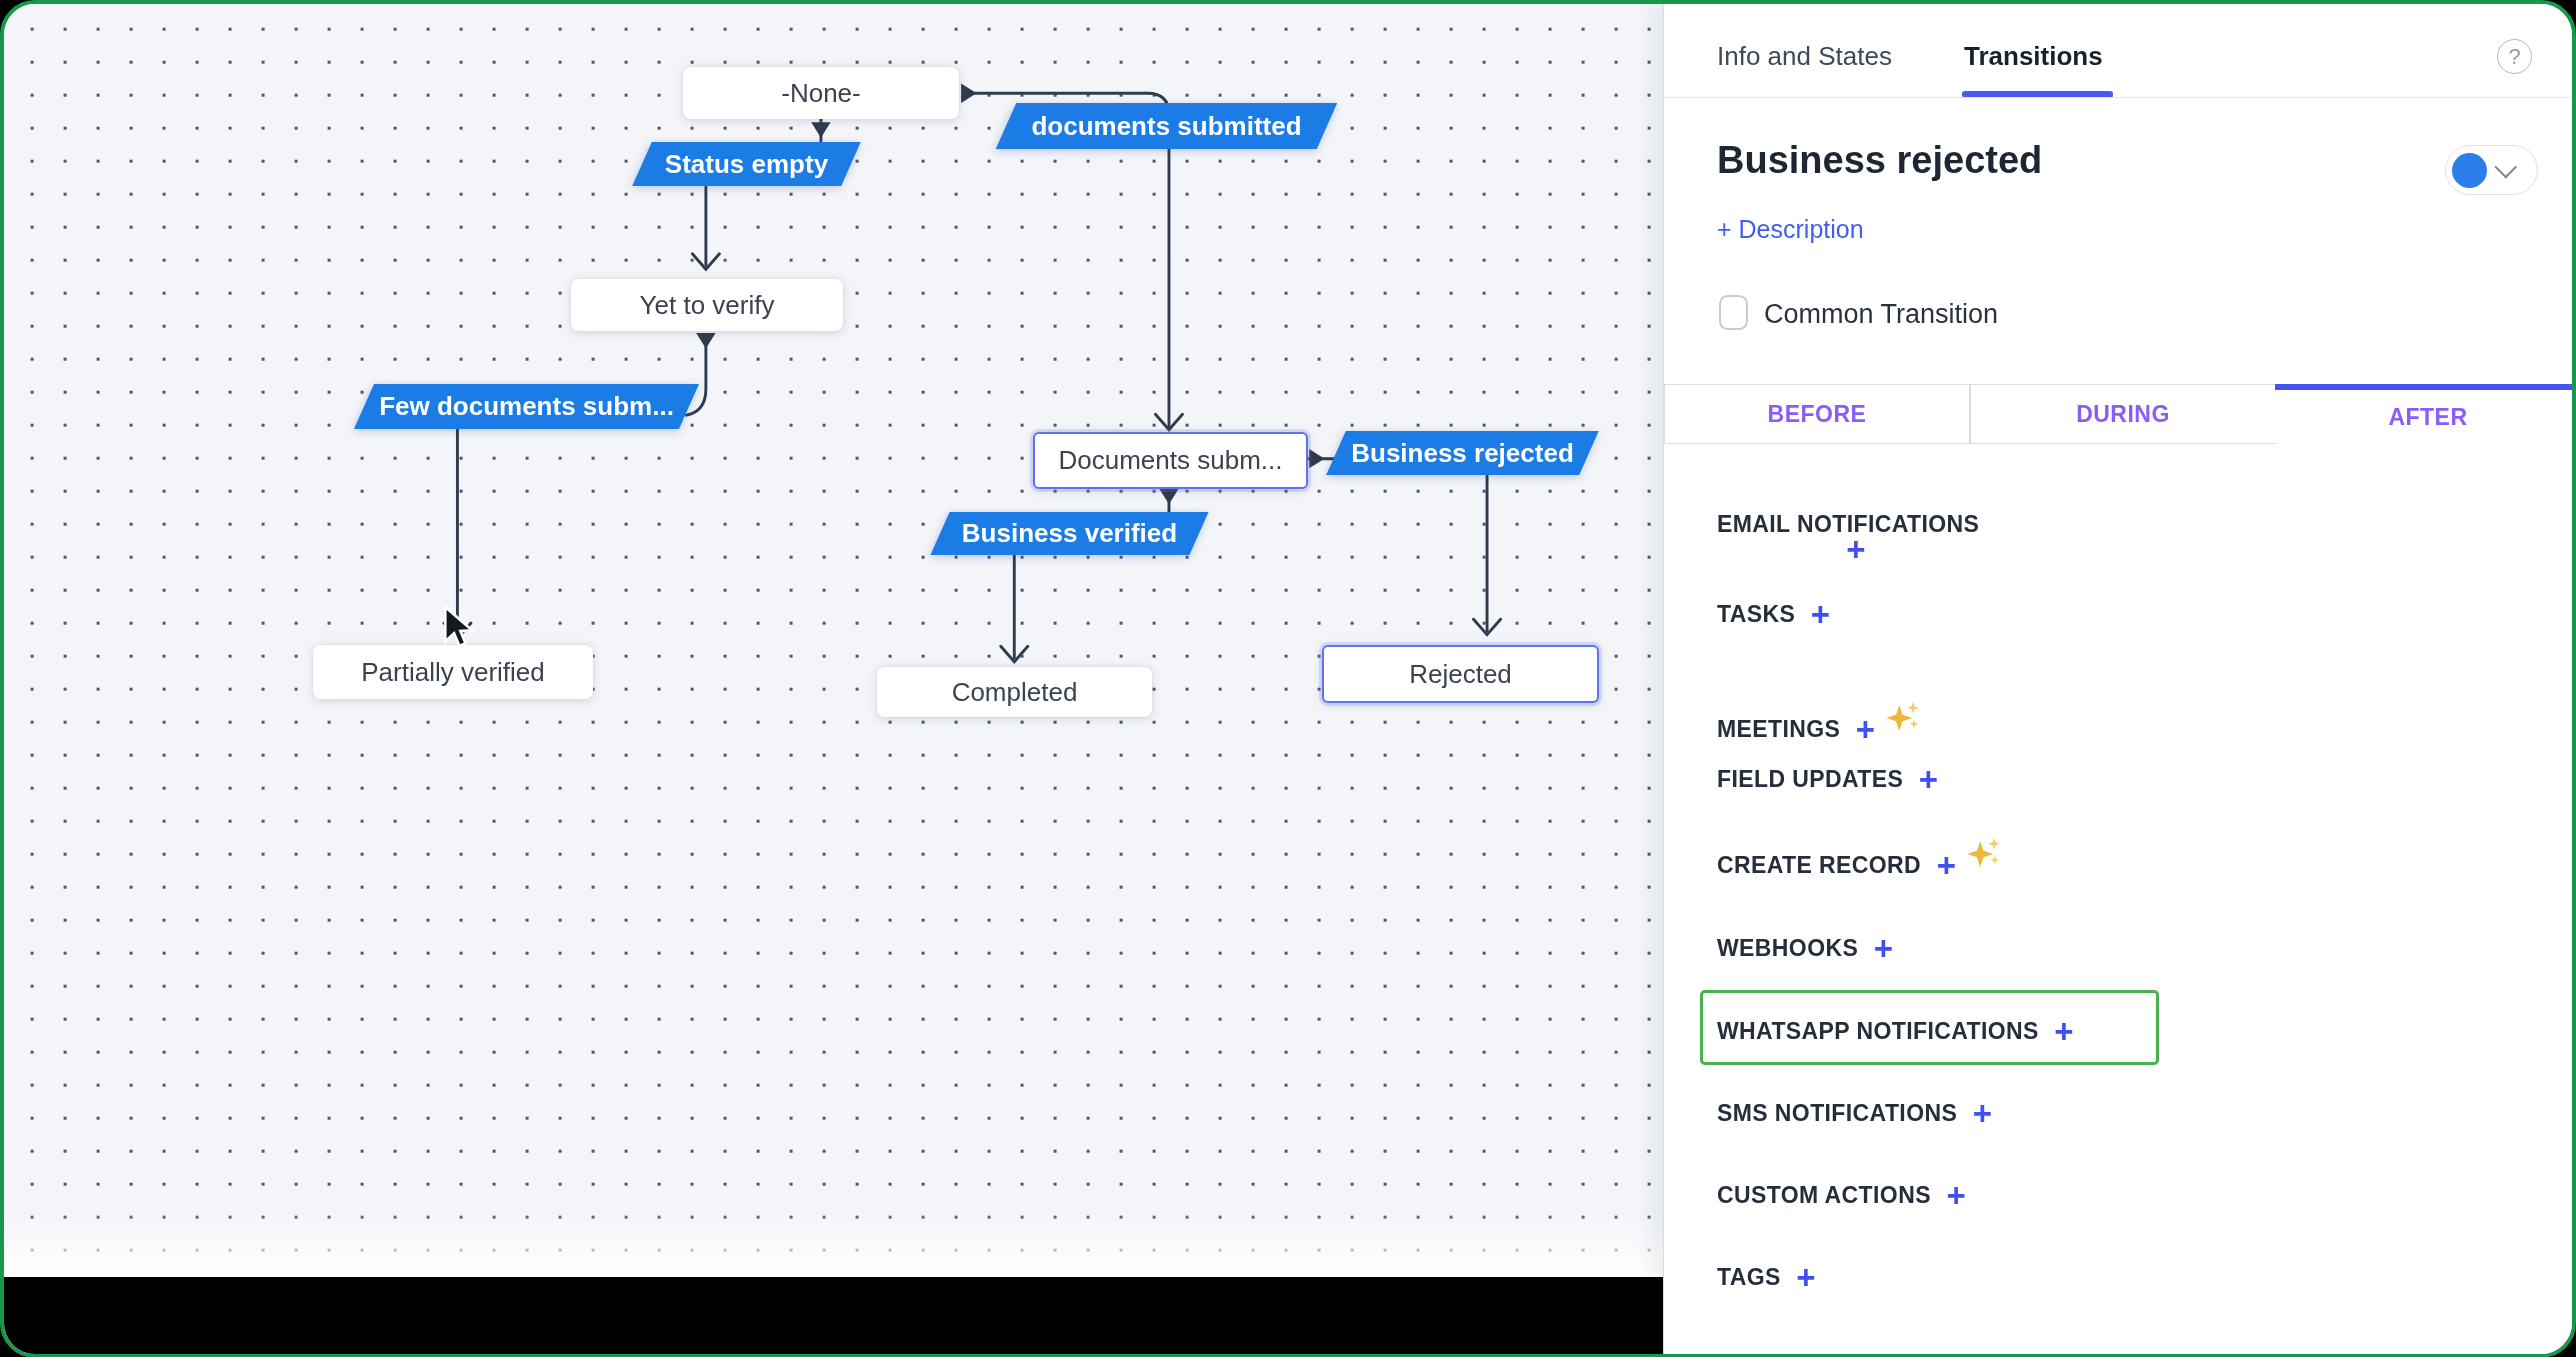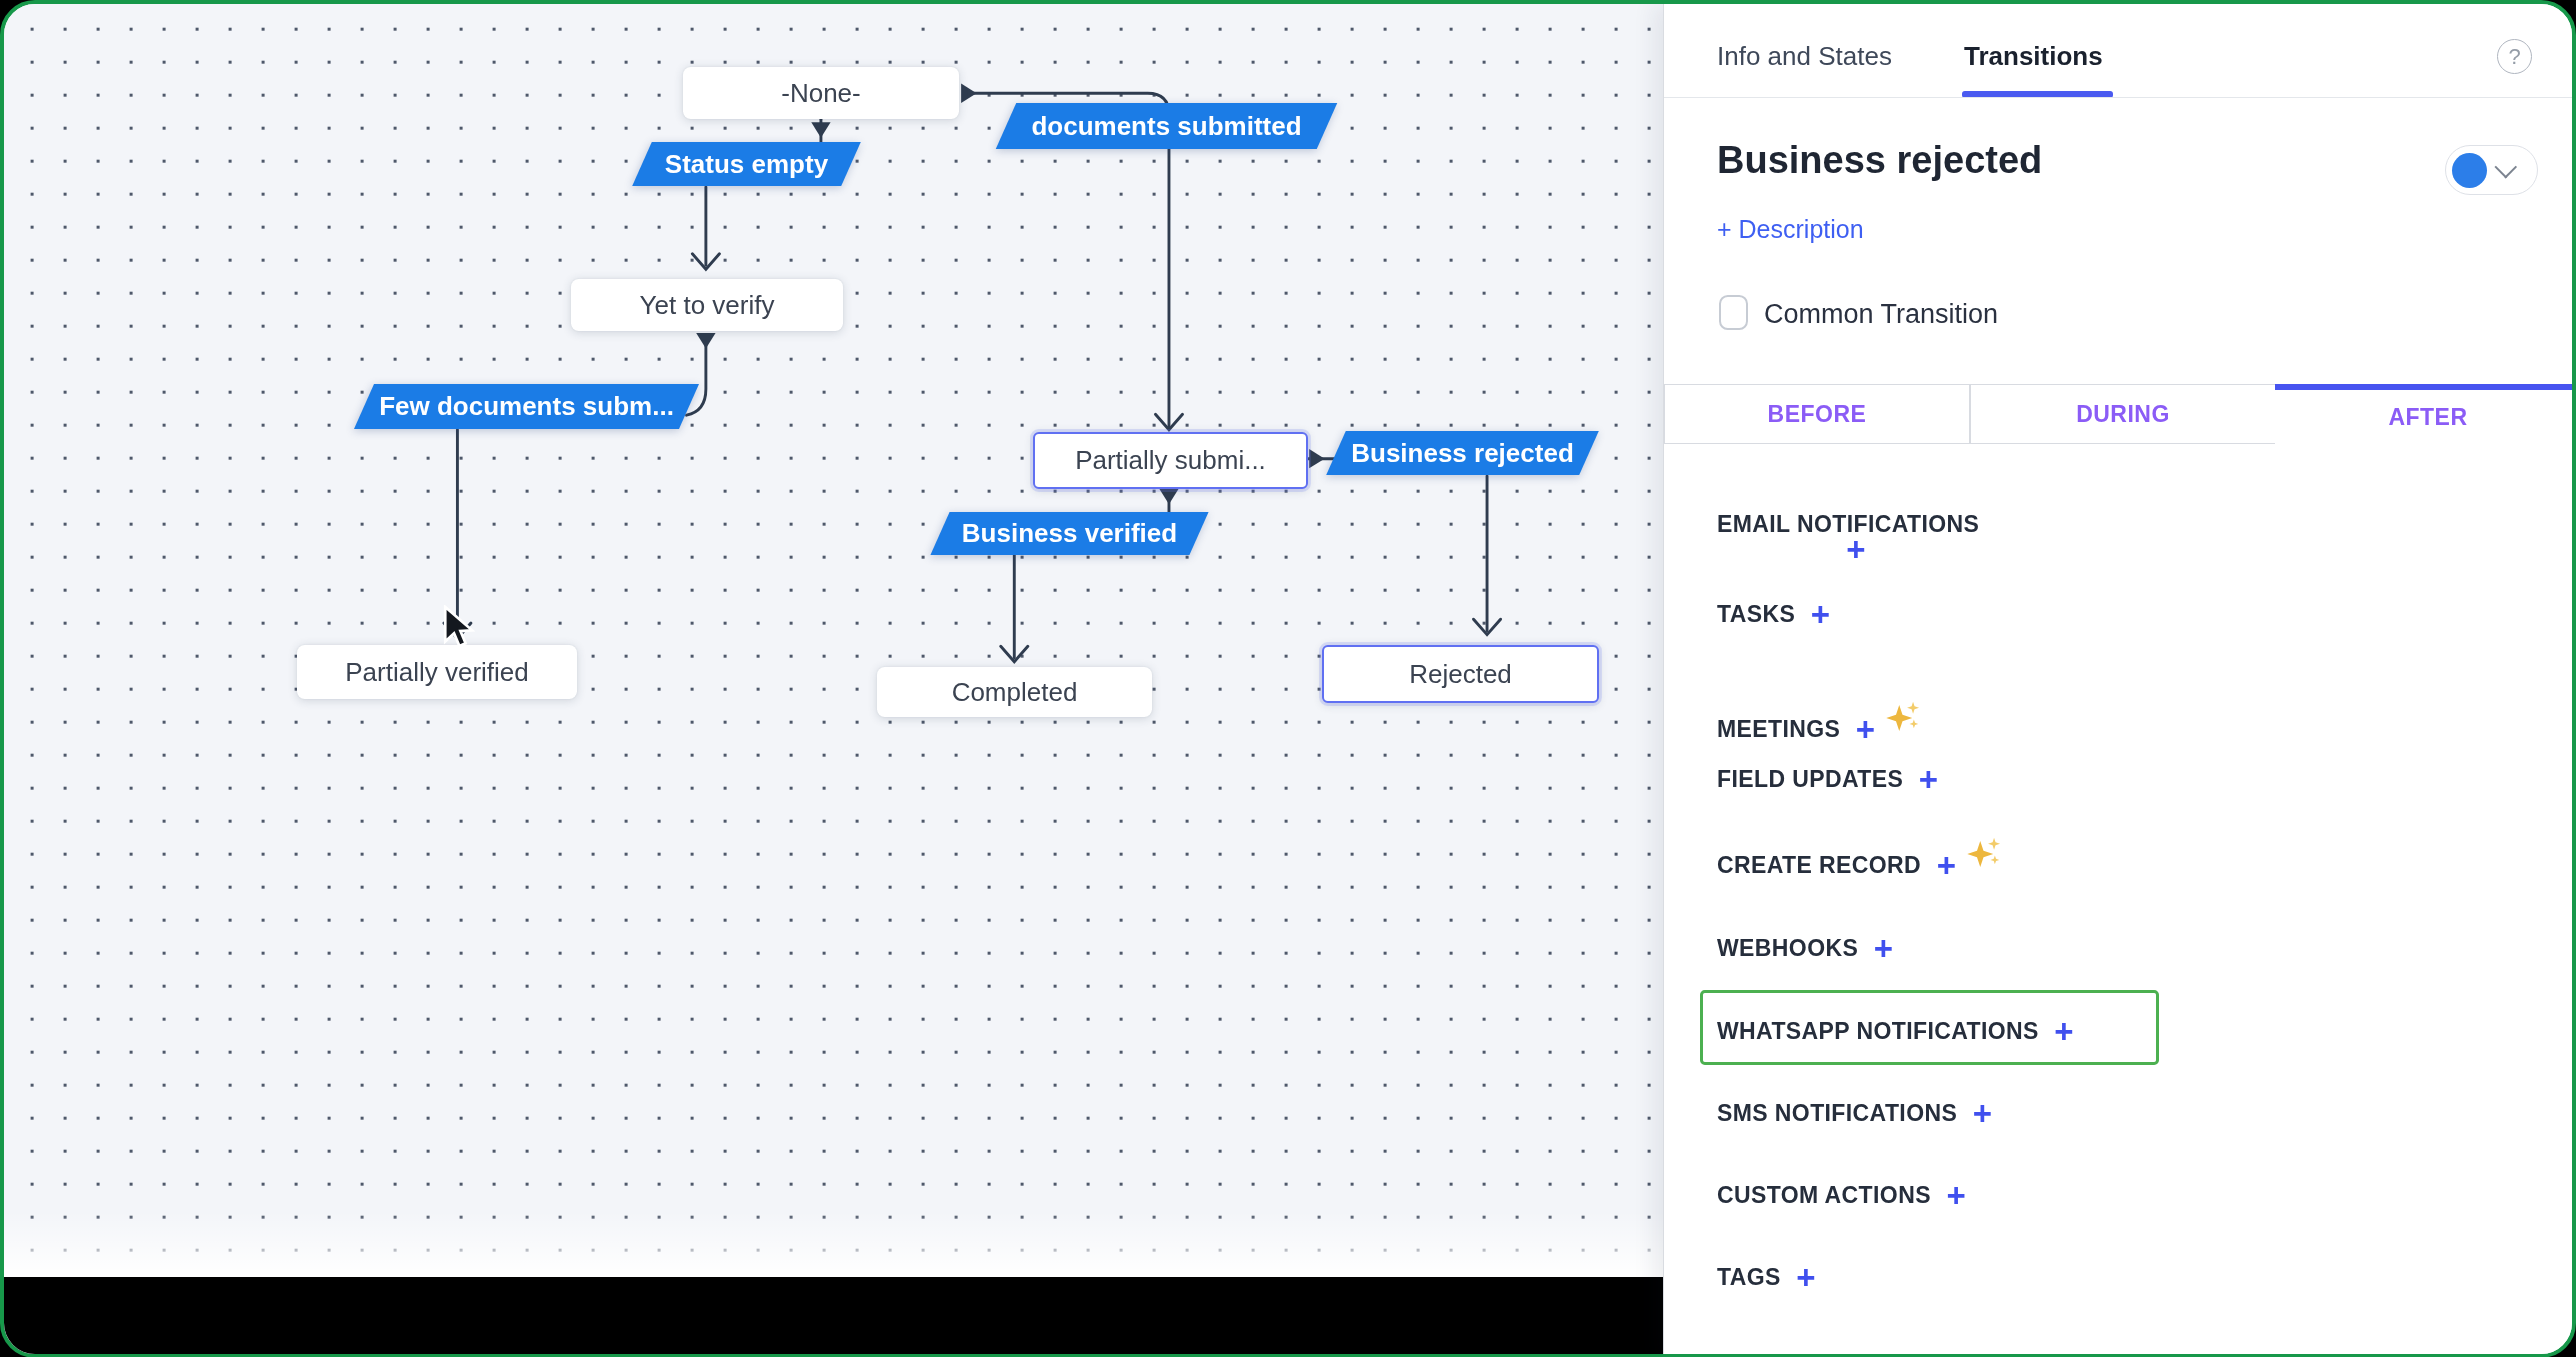--- a/index.html
+++ b/index.html
@@ -94,22 +94,22 @@
           <polygon points="835,122 855,122 845,138"></polygon>
           <polygon points="990,82 990,102 1006,92"></polygon>
           <polygon points="716,340 736,340 726,356"></polygon>
           <polygon points="1195,501 1215,501 1205,517"></polygon>
           <polygon points="1350,460 1350,480 1366,470"></polygon>
         </g>
       </svg>
 
       <div class="state" style="left:679px;top:63px;width:276px;height:52px;">-None-</div>
       <div class="state" style="left:567px;top:275px;width:272px;height:52px;">Yet to verify</div>
-      <div class="state selected" style="left:1029px;top:428px;width:271px;height:53px;">Partially submi...</div>
-      <div class="state" style="left:293px;top:641px;width:280px;height:54px;">Partially verified</div>
+      <div class="state selected" style="left:1029px;top:428px;width:271px;height:53px;">Documents subm...</div>
+      <div class="state" style="left:309px;top:641px;width:280px;height:54px;">Partially verified</div>
       <div class="state" style="left:873px;top:663px;width:275px;height:50px;">Completed</div>
       <div class="state selected" style="left:1318px;top:641px;width:273px;height:54px;">Rejected</div>
 
       <div class="tr-label" style="left:638px;top:138px;width:209px;height:44px;">
         <span>Status empty</span>
       </div>
       <div class="tr-label" style="left:1002px;top:99px;width:321px;height:46px;">
         <span>documents submitted</span>
       </div>
       <div class="tr-label" style="left:360px;top:380px;width:325px;height:45px;">

